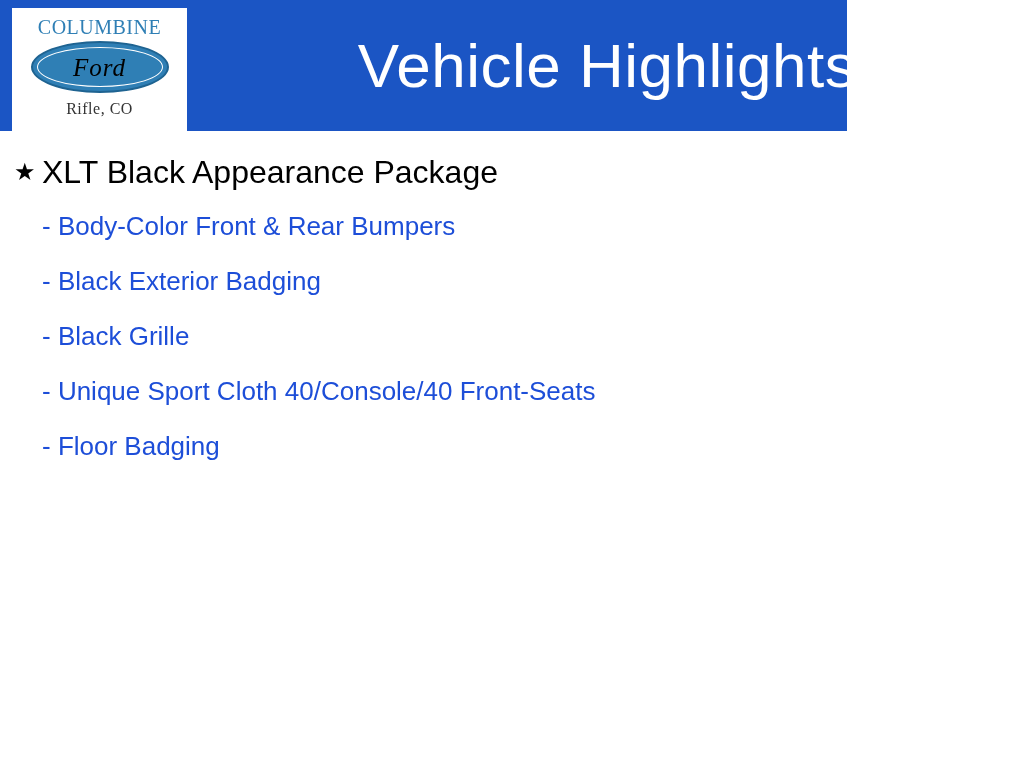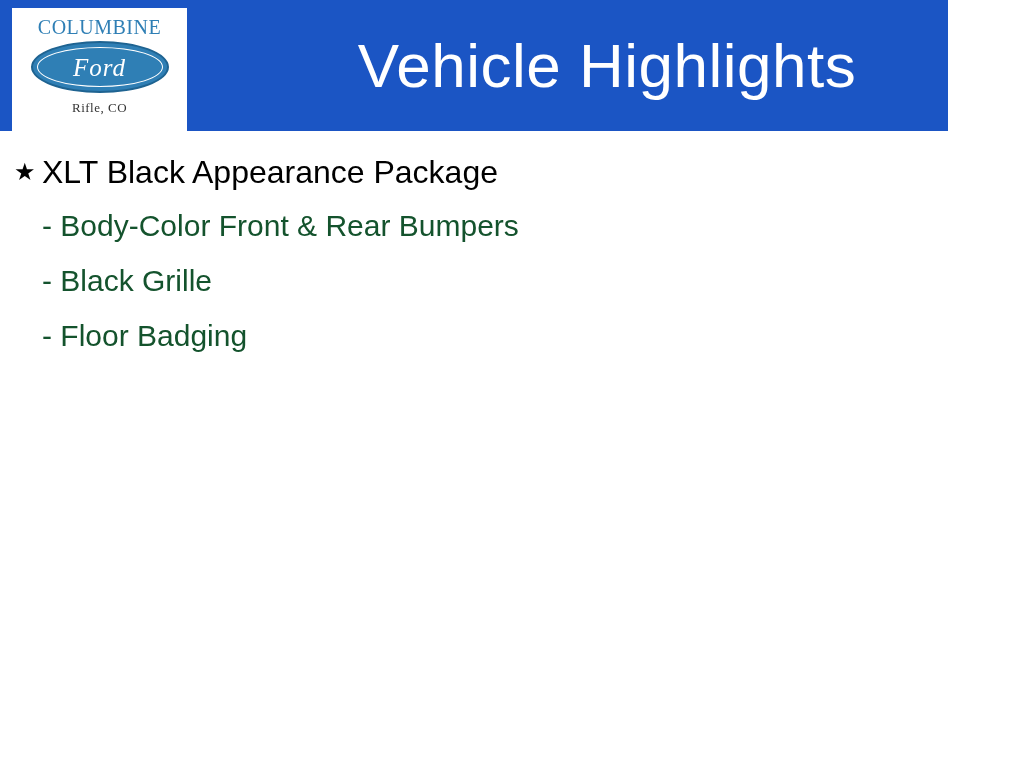--- a/index.html
+++ b/index.html
@@ -18,21 +18,21 @@
     width: 1024px;
     height: 768px;
     background: #ffffff;
   }
 
   
   .header-bar {
     position: absolute;
     left: 0;
     top: 0;
-    width: 948px;
+    width: 847px;
     height: 131px;
     background: #1b55c4;
   }
   .header-title {
     position: absolute;
     left: 190px;
     top: 0;
     width: 834px;
     height: 131px;
     display: flex;
@@ -86,32 +86,32 @@
     width: 126px;
     height: 40px;
     border-radius: 50% / 50%;
     border: 1.5px solid #ffffff;
     display: flex;
     align-items: center;
     justify-content: center;
     box-sizing: border-box;
   }
   .logo-script {
-    color: #ffffff;
+    color: #000000;
     font-family: "Liberation Serif", serif;
     font-style: italic;
     font-size: 25px;
     line-height: 1;
     letter-spacing: 1px;
   }
   .logo-city {
     margin-top: 7px;
     color: #333333;
     font-family: "Liberation Serif", serif;
-    font-size: 13px;
+    font-size: 16px;
     letter-spacing: 0.5px;
   }
 
   
   .content {
     position: absolute;
     left: 0;
     top: 131px;
     width: 1024px;
     height: 637px;
@@ -135,22 +135,22 @@
   .bullet-text {
     color: #000000;
     font-size: 32px;
     line-height: 30px;
   }
   .sub-row {
     padding-left: 42px;
     margin-bottom: 25px;
   }
   .sub-text {
-    color: #14532d;
-    font-size: 30px;
+    color: #1d4ed8;
+    font-size: 26px;
     line-height: 30px;
   }
 </style>
 </head>
 <body>
 
 <div class="slide">
 
   <div class="header-bar">
     <div class="header-title">Vehicle Highlights</div>
@@ -170,20 +170,26 @@
 
     <div class="bullet-row">
       <span class="bullet-star">★</span>
       <span class="bullet-text">XLT Black Appearance Package</span>
     </div>
 
     <div class="sub-row">
       <span class="sub-text">- Body-Color Front &amp; Rear Bumpers</span>
     </div>
     <div class="sub-row">
+      <span class="sub-text">- Black Exterior Badging</span>
+    </div>
+    <div class="sub-row">
       <span class="sub-text">- Black Grille</span>
+    </div>
+    <div class="sub-row">
+      <span class="sub-text">- Unique Sport Cloth 40/Console/40 Front-Seats</span>
     </div>
     <div class="sub-row">
       <span class="sub-text">- Floor Badging</span>
     </div>
 
   </div>
 </div>
 
 </body></html>

